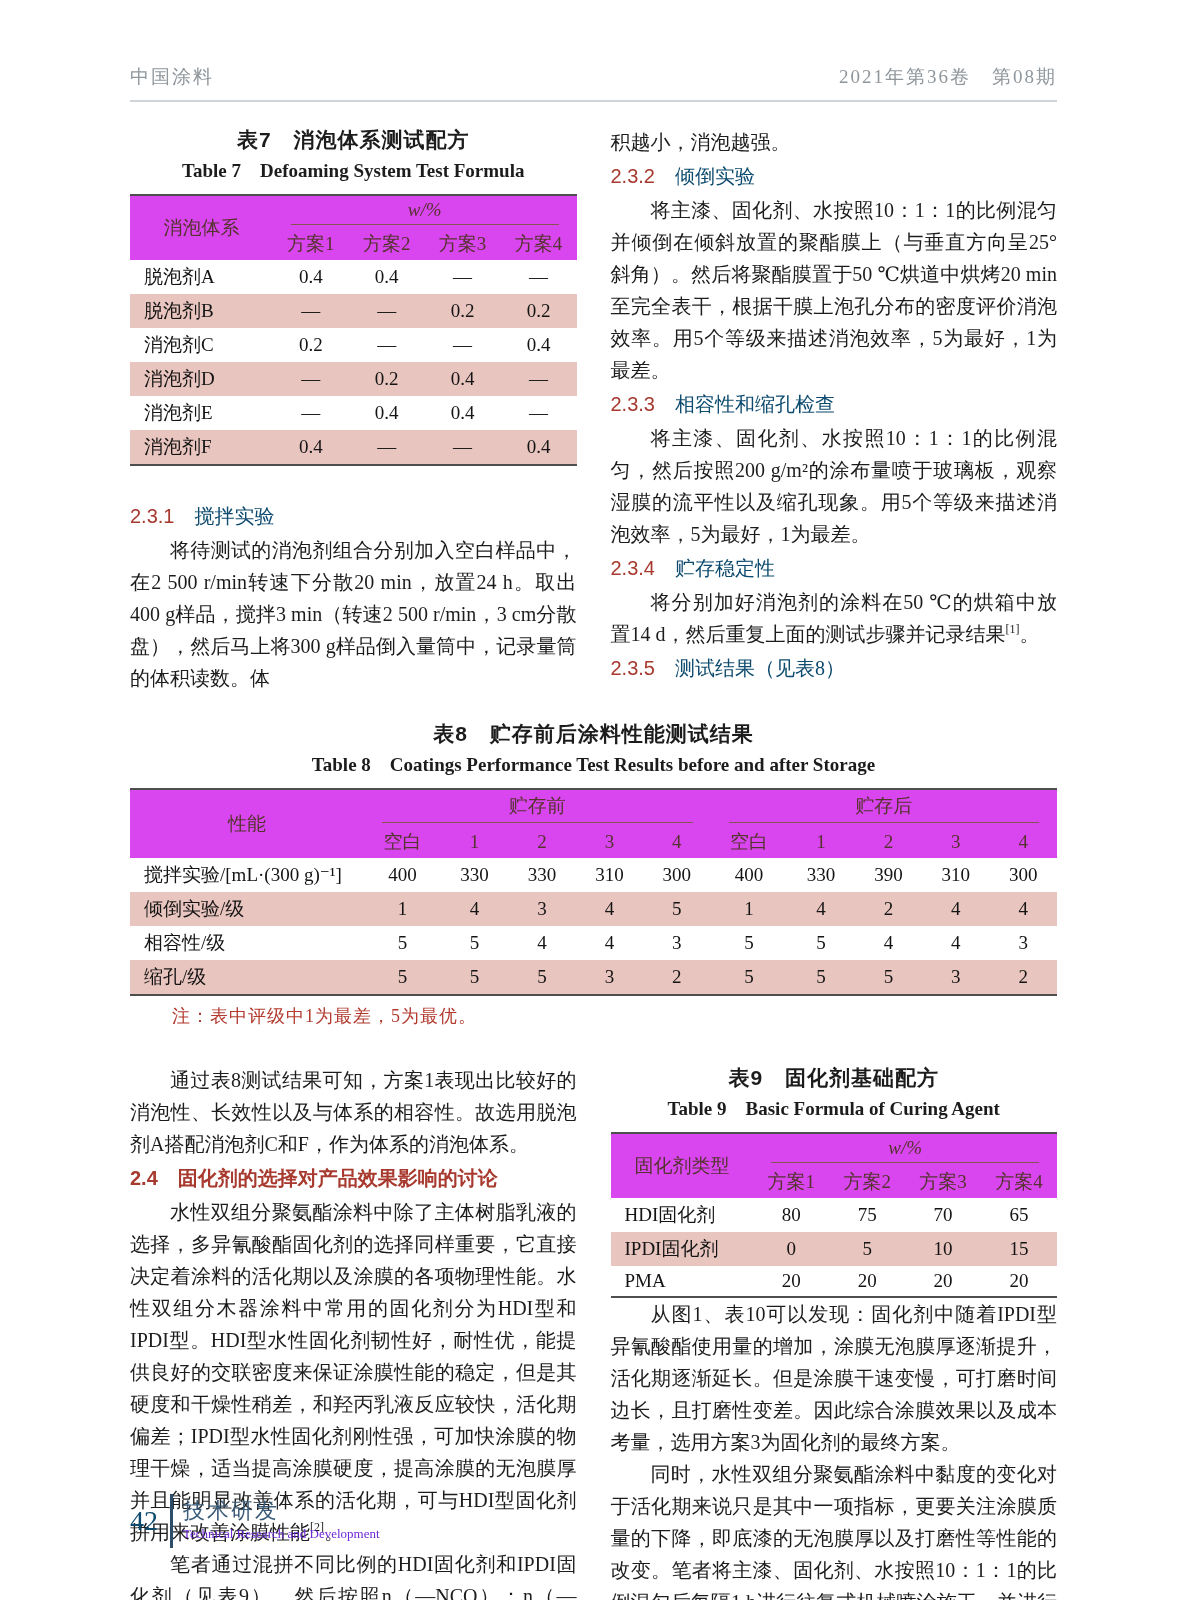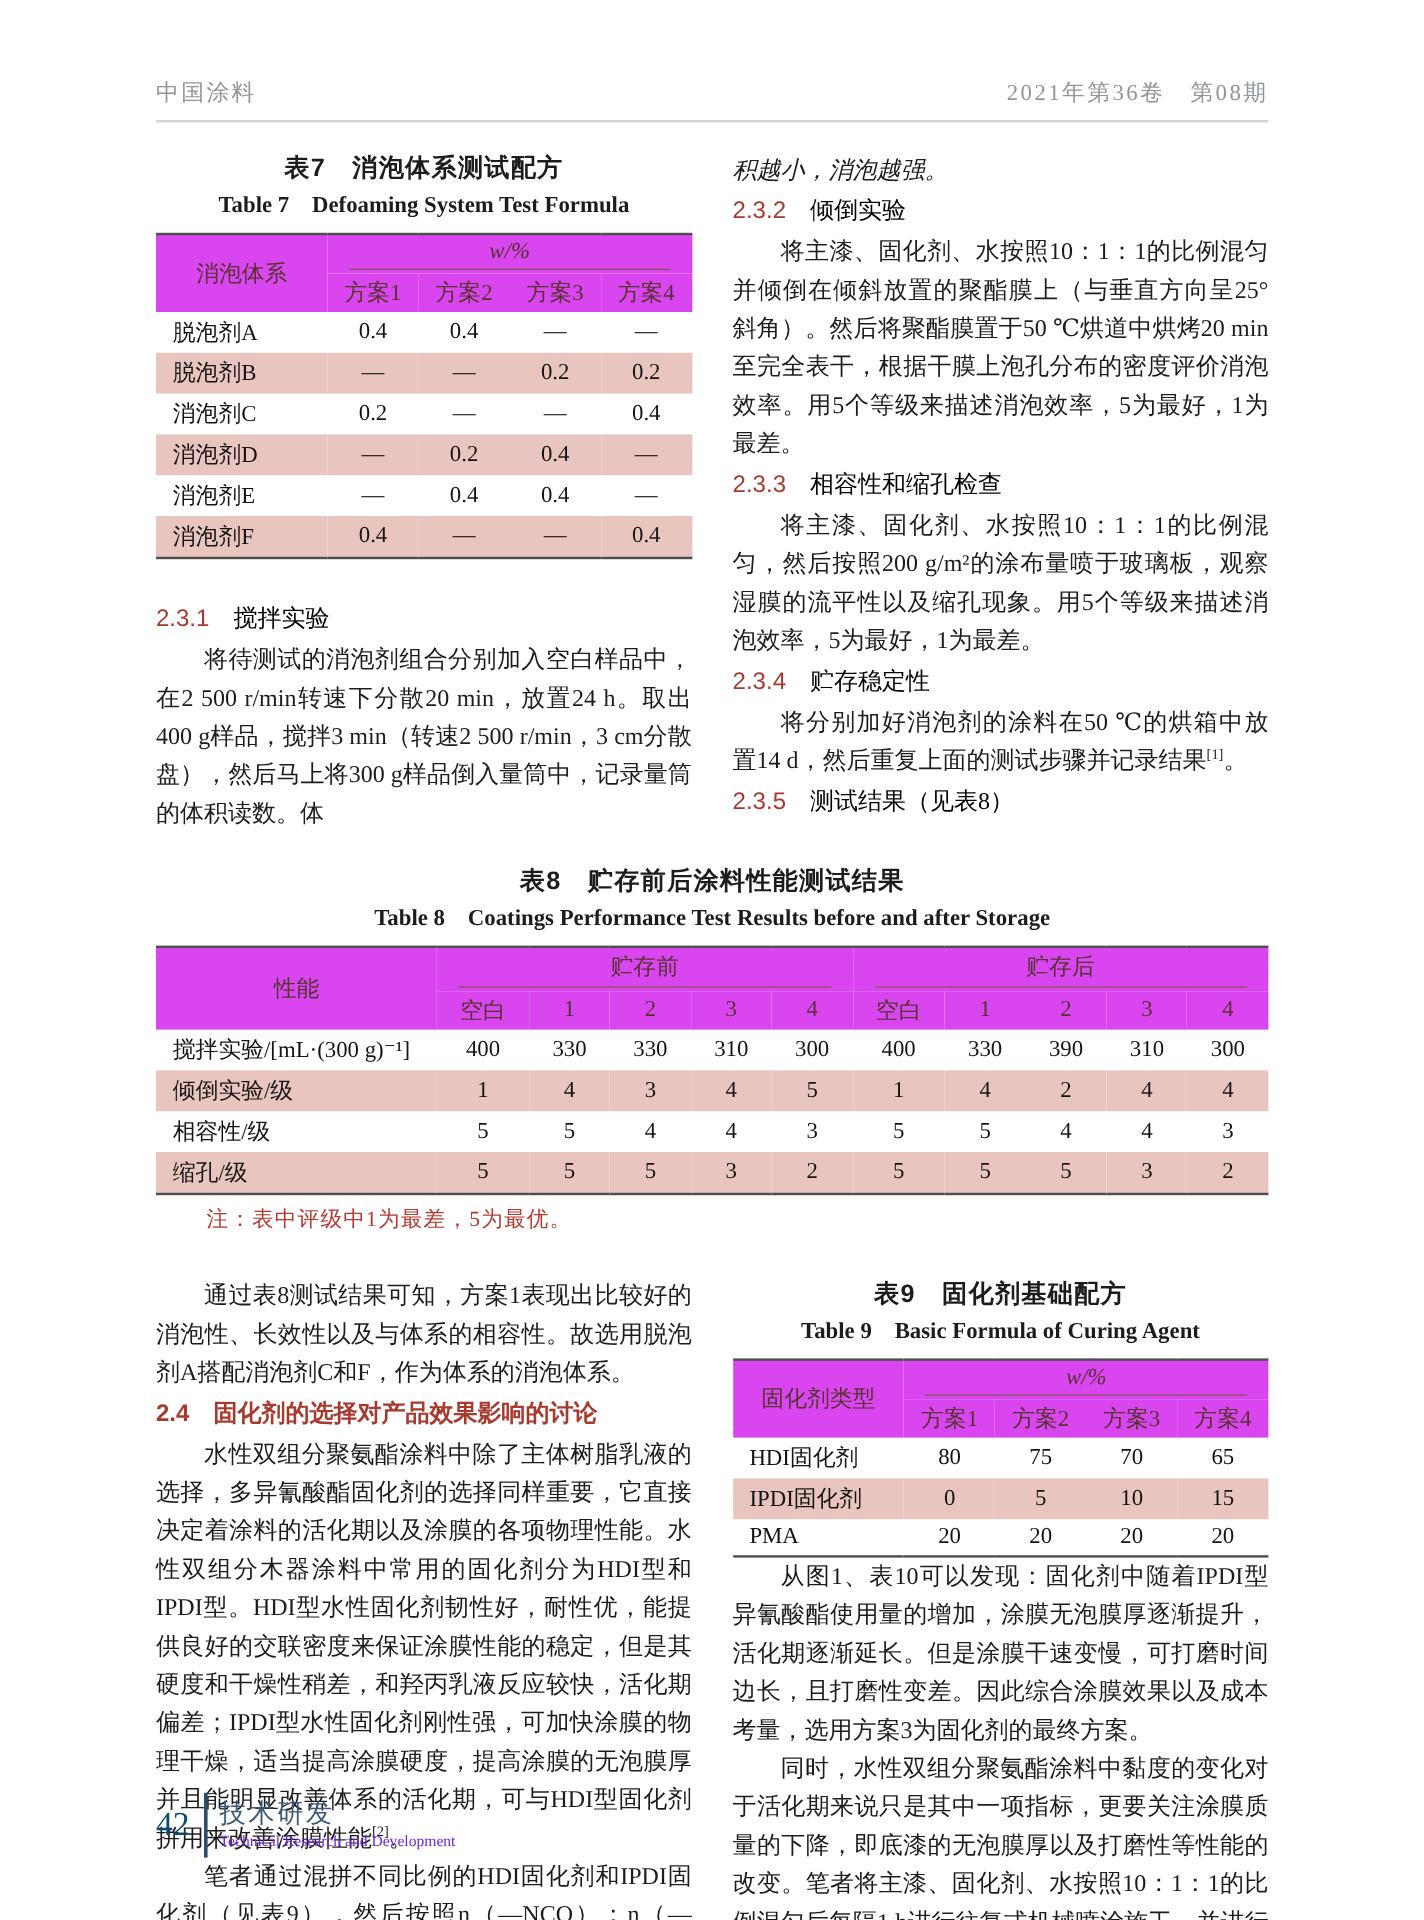--- a/index.html
+++ b/index.html
@@ -36,28 +36,28 @@
   thead { background:#d946ef; color:#55332e; }
   th { font-weight:normal; padding:3px 2px; text-align:center; }
   .grp-line { border-bottom:1px solid #84564f; margin:0 16px; padding-bottom:3px; }
   .wlabel { font-style:italic; }
   tbody td { text-align:center; padding:4px 2px; color:#141414; }
   tbody tr:nth-child(even) { background:#e9c5bf; }
   tbody td.rowlabel { text-align:left; padding-left:14px; }
   
   .shead { font-size:20px; line-height:32px; margin:2px 0; }
   .shead .num { color:#a7392e; font-family:"Liberation Sans","DejaVu Sans",sans-serif; margin-right:20px; }
-  .shead .t { color:#000000; }
+  .shead .t { color:#0c4a6e; }
   .shead.major .num, .shead.major .t { color:#a7392e; font-weight:bold; }
   
   p.body {
     margin:0; text-indent:2em; text-align:justify;
     font-size:20px; line-height:32px;
   }
-  p.noindent { text-indent:0;font-style:italic; }
+  p.noindent { text-indent:0; }
   sup { font-size:12px; line-height:0; }
   
   .t8block { margin-top:26px; }
   .note { color:#b23a2f; font-size:18px; margin:8px 0 0 42px; letter-spacing:1px; }
   
   .footer { position:absolute; left:130px; bottom:52px; display:flex; align-items:center; }
   .footer .pno { font-size:28px; color:#0c4a6e; margin-right:12px; }
   .footer .bar { width:3px; height:54px; background:#2e4d6b; margin-right:10px; }
   .footer .sec-zh { font-size:22px; font-weight:normal; color:#3a5a78; font-family:"Liberation Sans","DejaVu Sans",sans-serif; letter-spacing:2px; line-height:26px; }
   .footer .sec-en { font-size:13px; color:#6d28d9; line-height:20px; }

